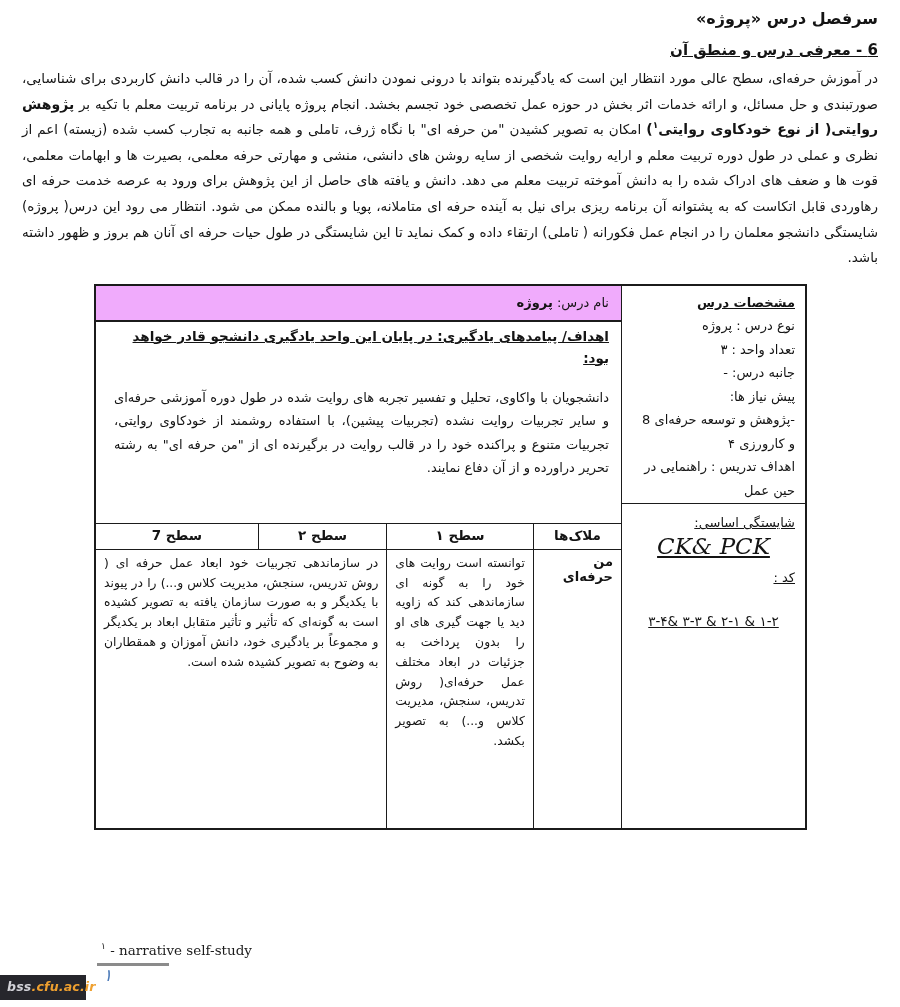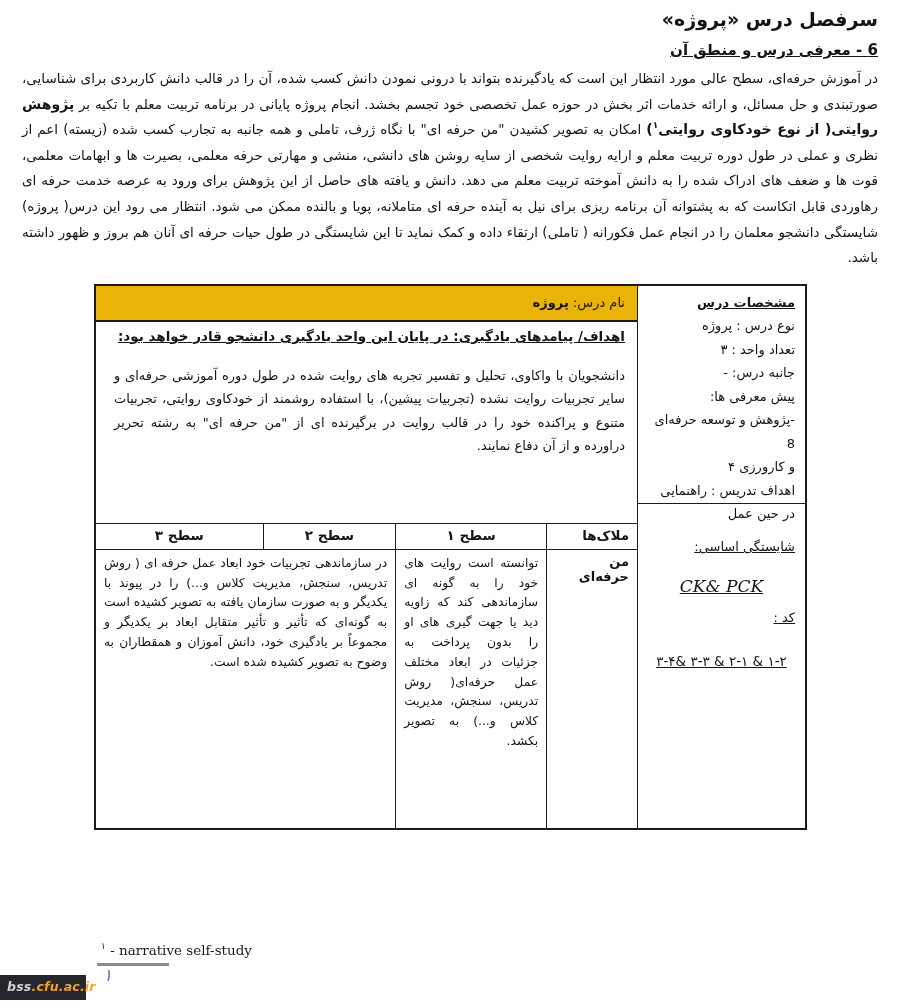--- a/index.html
+++ b/index.html
@@ -2,60 +2,60 @@
 <html lang="fa"><head>
 <meta charset="utf-8">
 <style>
   html,body{margin:0;padding:0;}
   body{
     width:900px;height:1007px;position:relative;background:#ffffff;
     font-family:"DejaVu Sans",sans-serif;color:#141414;overflow:hidden;
   }
   .page{direction:rtl;padding:8px 22px 0 22px;}
 
-  .doc-title{font-size:19px;font-weight:bold;line-height:22px;}
+  .doc-title{font-size:16px;font-weight:bold;line-height:22px;}
   .section-heading{font-size:15px;font-weight:bold;text-decoration:underline;margin-top:9px;line-height:22px;}
 
   .intro-para{font-size:13.5px;line-height:25.6px;text-align:justify;margin-top:5px;}
   .intro-para .bold-seg{font-weight:bold;font-size:14px;}
   .intro-para sup{font-size:9px;line-height:0;}
 
   
   .doc-table{
     margin-top:13px;margin-right:71px;width:713px;height:546px;
     border:2px solid #1b1b1b;display:flex;box-sizing:border-box;background:#fff;
   }
-  .col-specs{width:168px;flex-shrink:0;border-left:1.5px solid #1b1b1b;display:flex;flex-direction:column;box-sizing:border-box;gap:24px;}
+  .col-specs{width:184px;flex-shrink:0;border-left:1.5px solid #1b1b1b;display:flex;flex-direction:column;box-sizing:border-box;}
   .cell-specs{height:218px;border-bottom:1.5px solid #1b1b1b;box-sizing:border-box;padding:5px 10px;font-size:13px;line-height:23.5px;}
   .cell-specs .specs-heading{font-weight:bold;text-decoration:underline;}
   .cell-competency{flex:1;padding:6px 10px;font-size:13px;line-height:22px;box-sizing:border-box;}
   .comp-heading{text-decoration:underline;margin-top:2px;}
-  .comp-ck{font-family:"DejaVu Serif",serif;font-style:italic;font-size:17px;text-decoration:underline;text-align:center;margin-top:17px;}
+  .comp-ck{font-family:"DejaVu Serif",serif;font-style:italic;font-size:23px;text-decoration:underline;text-align:center;margin-top:1px;}
   .comp-code-label{text-decoration:underline;margin-top:10px;}
   .comp-codes{direction:ltr;text-align:center;text-decoration:underline;font-size:13.5px;margin-top:21px;}
 
   .col-main{flex:1;display:flex;flex-direction:column;box-sizing:border-box;}
   .cell-course-name{
-    height:36px;background:#eab308;border-bottom:2.5px solid #1b1b1b;
+    height:36px;background:#f0abfc;border-bottom:2.5px solid #1b1b1b;
     box-sizing:border-box;padding:9px 12px 0;font-size:13px;
   }
   .cell-course-name .course-name-value{font-weight:bold;}
   .cell-objectives{height:202px;border-bottom:1.5px solid #1b1b1b;box-sizing:border-box;padding:3px 12px;}
   .objectives-heading{font-weight:bold;font-size:13.5px;text-decoration:underline;line-height:22px;}
   .objectives-text{margin-top:17px;font-size:13px;line-height:23.5px;text-align:justify;padding-left:6px;}
 
   .levels-header{display:flex;height:26px;border-bottom:1.5px solid #1b1b1b;box-sizing:border-box;font-weight:bold;font-size:13.5px;}
   .levels-body{flex:1;display:flex;font-size:12.3px;}
   .lv-cell{box-sizing:border-box;padding:2px 8px;}
   .lv-sep{border-left:1.5px solid #1b1b1b;}
   .w-crit{width:16.8%;}
   .w-l1{width:27.9%;}
   .w-l2{width:24.5%;}
   .w-l3{flex:1;}
-  .hdr-crit{text-align:right;padding-top:3px;}
+  .hdr-crit{text-align:center;padding-top:3px;}
   .hdr-lv{text-align:center;padding-top:3px;}
   .lv-criterion{font-weight:bold;font-size:13px;padding-top:4px;}
   .lv-text{text-align:justify;line-height:19.8px;padding-top:4px;}
 
   
   .footnote{
     position:absolute;left:101px;top:941px;direction:ltr;
     font-family:"DejaVu Serif",serif;font-size:13.5px;color:#1c1c1c;
   }
   .footnote sup{font-size:9px;}
@@ -83,21 +83,21 @@
   <div class="intro-para"><span>در آموزش حرفه‌ای، سطح عالی مورد انتظار این است که یادگیرنده بتواند با درونی نمودن دانش کسب شده، آن را در قالب دانش کاربردی برای شناسایی، صورتبندی و حل مسائل، و ارائه خدمات اثر بخش در حوزه عمل تخصصی خود تجسم بخشد. انجام پروژه پایانی در برنامه تربیت معلم با تکیه بر </span><span class="bold-seg"><span>پژوهش روایتی( از نوع خودکاوی روایتی</span><sup>۱</sup><span>)</span></span><span> امکان به تصویر کشیدن "من حرفه ای" با نگاه ژرف، تاملی و همه جانبه به تجارب کسب شده (زیسته) اعم از نظری و عملی در طول دوره تربیت معلم و ارایه روایت شخصی از سایه روشن های دانشی، منشی و مهارتی حرفه معلمی، بصیرت ها و ابهامات معلمی، قوت ها و ضعف های ادراک شده را به دانش آموخته تربیت معلم می دهد. دانش و یافته های حاصل از این پژوهش برای ورود به عرصه خدمت حرفه ای رهاوردی قابل اتکاست که به پشتوانه آن برنامه ریزی برای نیل به آینده حرفه ای متاملانه، پویا و بالنده ممکن می شود. انتظار می رود این درس( پروژه) شایستگی دانشجو معلمان را در انجام عمل فکورانه ( تاملی) ارتقاء داده و کمک نماید تا این شایستگی در طول حیات حرفه ای آنان هم بروز و ظهور داشته باشد.</span></div>
 
   <div class="doc-table">
 
     <div class="col-specs">
       <div class="cell-specs">
         <div class="specs-heading">مشخصات درس</div>
         <div>نوع درس : پروژه</div>
         <div>تعداد واحد : ۳</div>
         <div>جانبه درس: -</div>
-        <div>پیش معرفی ها:</div>
+        <div>پیش نیاز ها:</div>
         <div>-پژوهش و توسعه حرفه‌ای 8</div>
         <div>و کارورزی ۴</div>
         <div>اهداف تدریس : راهنمایی در حین عمل</div>
       </div>
       <div class="cell-competency">
         <div class="comp-heading">شایستگی اساسی:</div>
         <div class="comp-ck">CK&amp; PCK</div>
         <div class="comp-code-label">کد :</div>
         <div class="comp-codes">۳-۴&amp; ۳-۳ &amp; ۲-۱ &amp; ۱-۲</div>
       </div>
@@ -109,21 +109,21 @@
 
       <div class="cell-objectives">
         <div class="objectives-heading">اهداف/ پیامدهای یادگیری: در پایان این واحد یادگیری دانشجو قادر خواهد بود:</div>
         <div class="objectives-text">دانشجویان با واکاوی، تحلیل و تفسیر تجربه های روایت شده در طول دوره آموزشی حرفه‌ای و سایر تجربیات روایت نشده (تجربیات پیشین)، با استفاده روشمند از خودکاوی روایتی، تجربیات متنوع و پراکنده خود را در قالب روایت در برگیرنده ای از "من حرفه ای" به رشته تحریر دراورده و از آن دفاع نمایند.</div>
       </div>
 
       <div class="levels-header">
         <div class="lv-cell lv-sep w-crit hdr-crit">ملاک‌ها</div>
         <div class="lv-cell lv-sep w-l1 hdr-lv">سطح ۱</div>
         <div class="lv-cell lv-sep w-l2 hdr-lv">سطح ۲</div>
-        <div class="lv-cell w-l3 hdr-lv">سطح ۳</div>
+        <div class="lv-cell w-l3 hdr-lv">سطح 7</div>
       </div>
 
       <div class="levels-body">
         <div class="lv-cell lv-sep w-crit lv-criterion">من حرفه‌ای</div>
         <div class="lv-cell lv-sep w-l1 lv-text">توانسته است روایت های خود را به گونه ای سازماندهی کند که زاویه دید یا جهت گیری های او را بدون پرداخت به جزئیات در ابعاد مختلف عمل حرفه‌ای( روش تدریس، سنجش، مدیریت کلاس و...) به تصویر بکشد.</div>
         <div class="lv-cell w-l3 lv-text">در سازماندهی تجربیات خود ابعاد عمل حرفه ای ( روش تدریس، سنجش، مدیریت کلاس و...) را در پیوند با یکدیگر و به صورت سازمان یافته به تصویر کشیده است به گونه‌ای که تأثیر و تأثیر متقابل ابعاد بر یکدیگر و مجموعاً بر یادگیری خود، دانش آموزان و همقطاران به وضوح به تصویر کشیده شده است.</div>
       </div>
 
     </div>
   </div>

